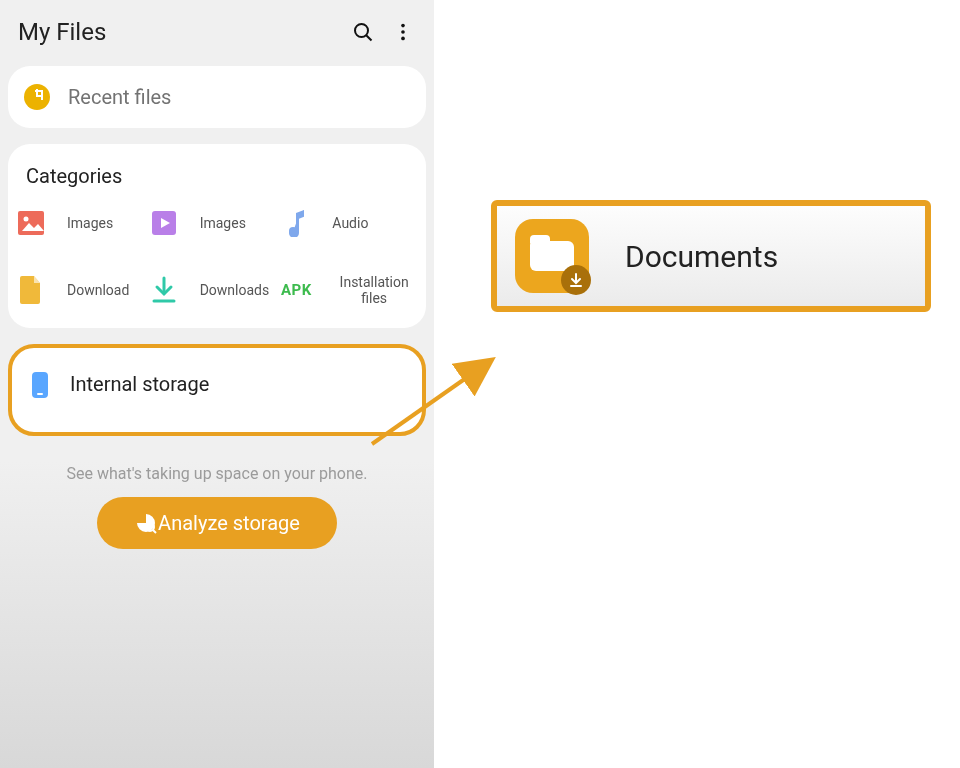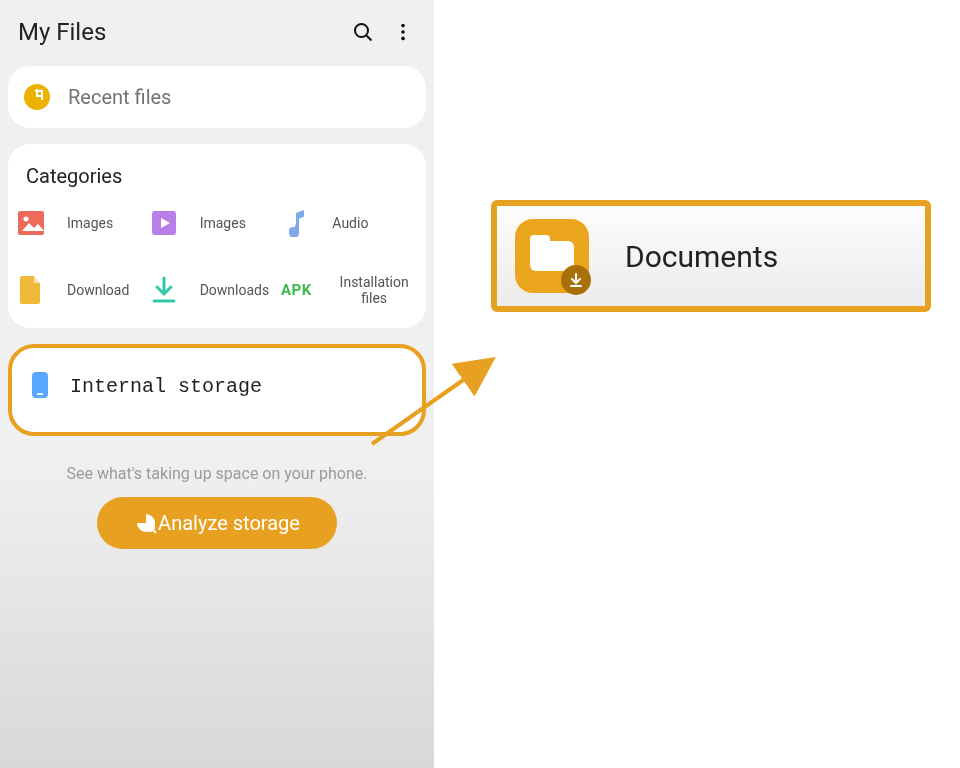--- a/index.html
+++ b/index.html
@@ -89,22 +89,21 @@
   }
   .cat-item { display:flex; align-items:center; gap:23px; }
   .cat-label { font-size: 14px; color: #555; }
   .cat-icon { width: 26px; height: 26px; display:flex;align-items:center;justify-content:center;}
 
   .storage-card {
     border: 4px solid #e8a021;
     border-radius: 26px;
     padding: 24px 9px 34px 16px;
     display:flex;
-    align-items:flex-end;
-    font-family:Liberation Mono, monospace;
+    align-items:flex-start;
   }
   .phone-icon {
     width: 16px; height: 26px; border-radius: 4px; background:#59a6ff; margin-right:22px; margin-left:4px; position:relative;
   }
   .phone-icon::after{content:"";position:absolute;width:6px;height:2px;background:#fff;bottom:3px;left:5px;border-radius:1px;}
   .storage-label{font-size:20px;color:#222;}
 
   .hint-text{ text-align:center;color:#9b9b9b;font-size:16px;margin:28px 0 14px;}
   .analyze-btn{
     display:flex;align-items:center;justify-content:center;

